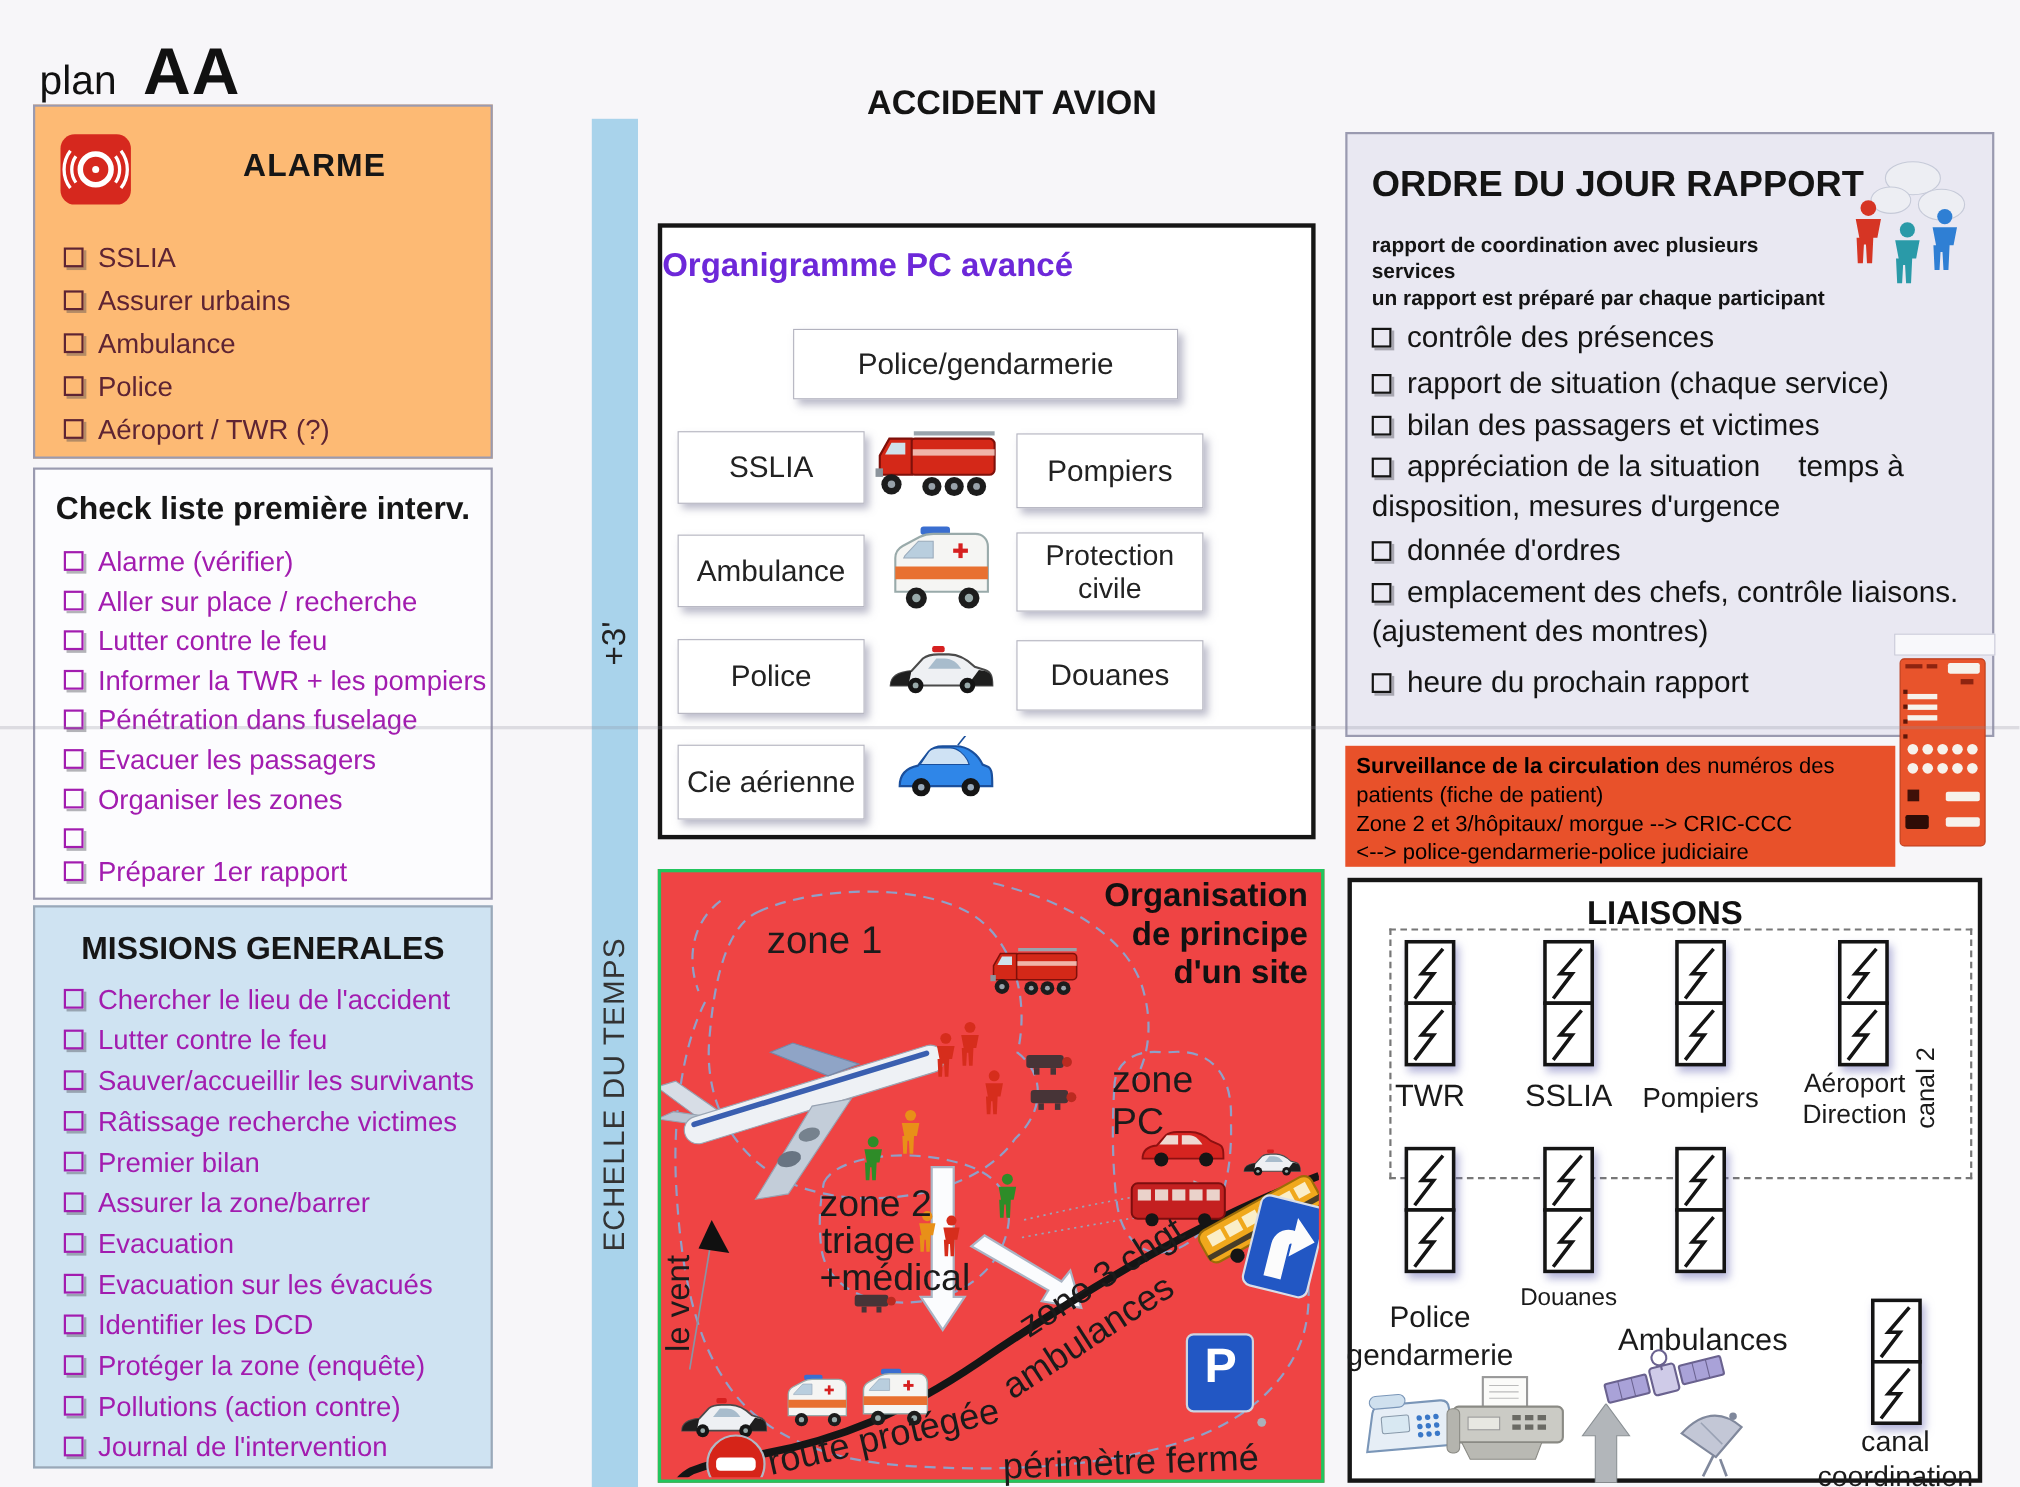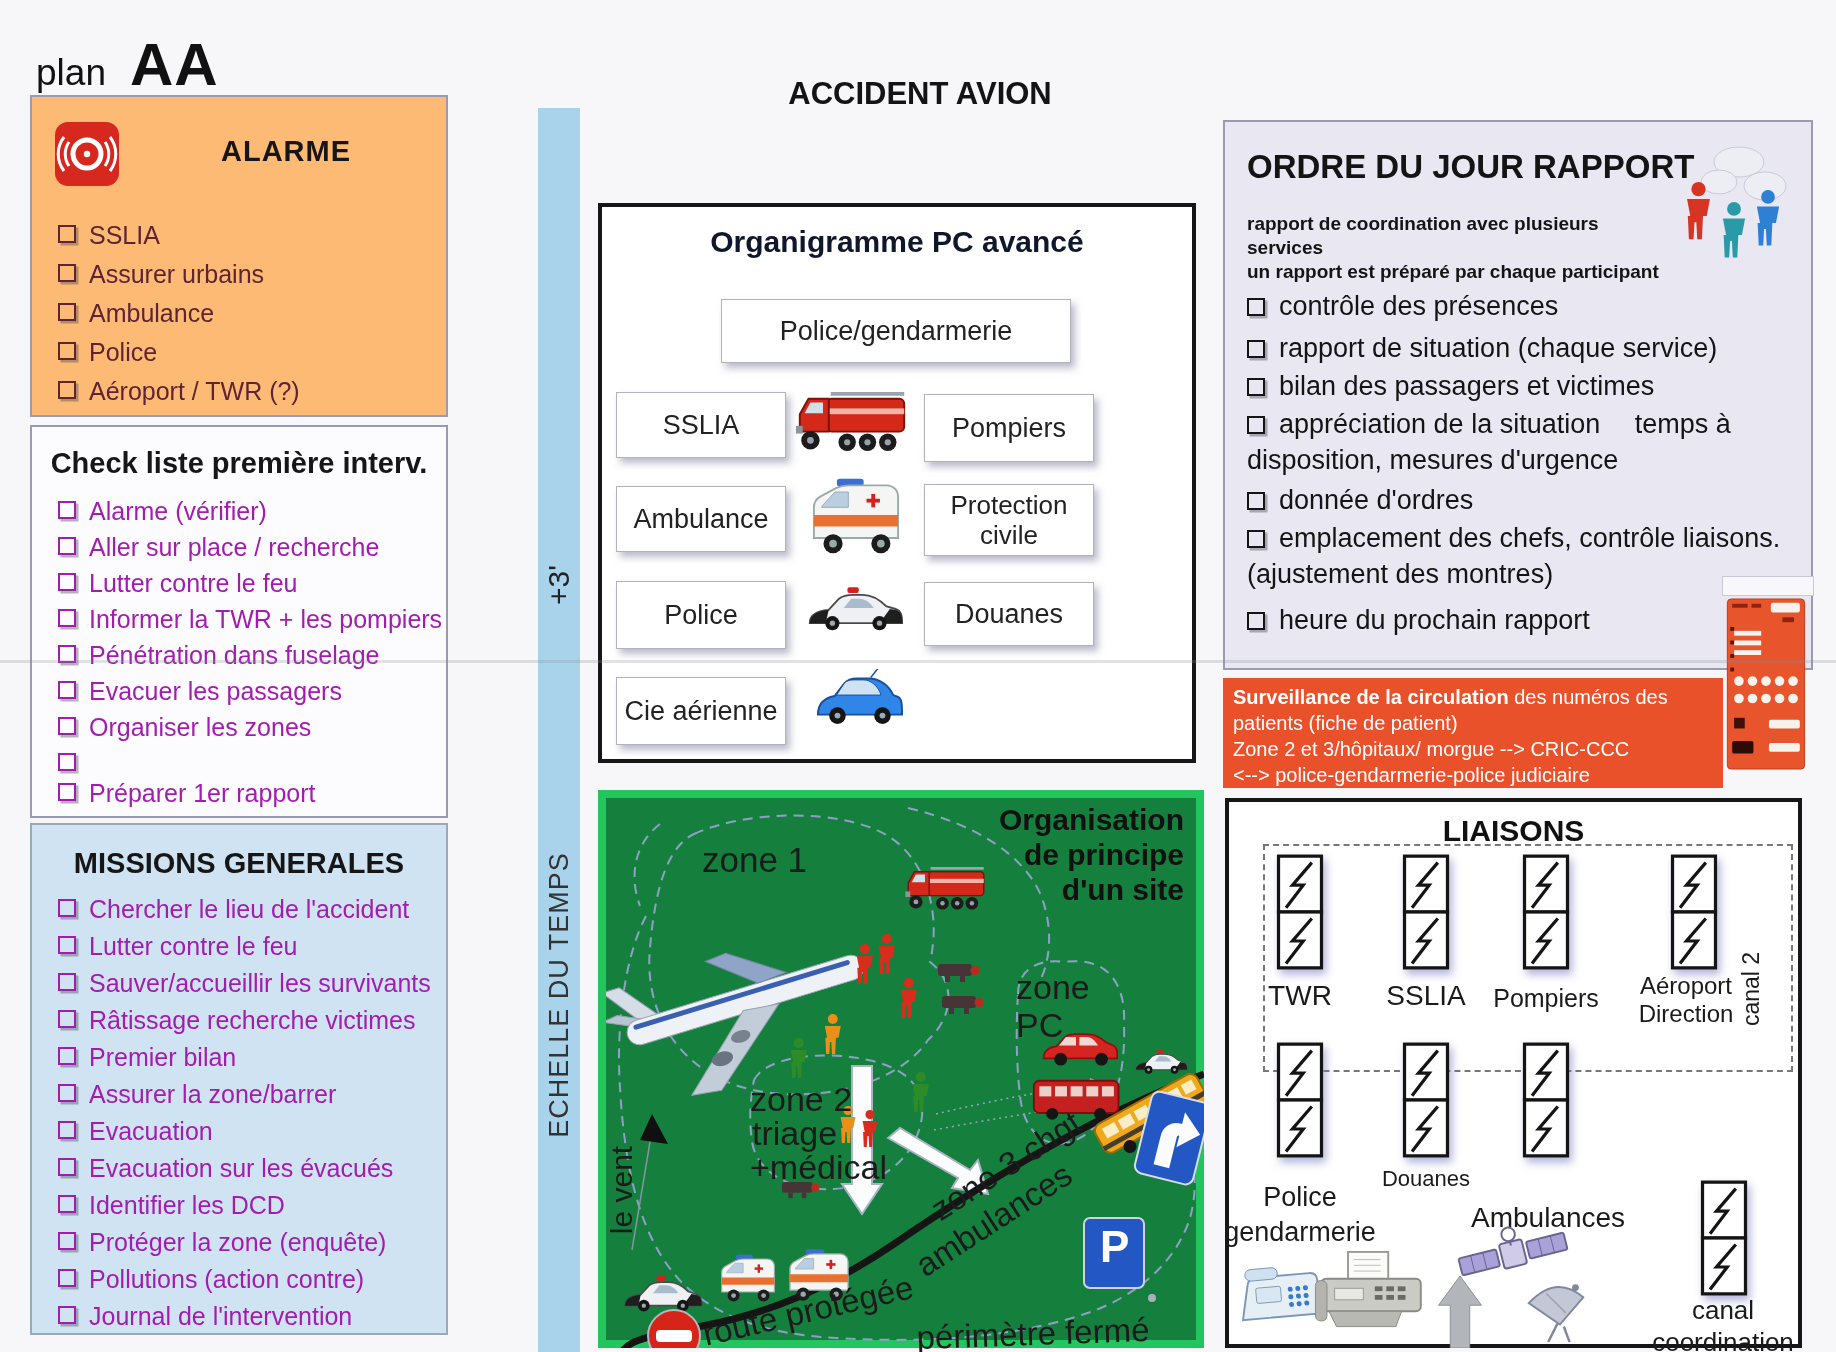--- a/index.html
+++ b/index.html
@@ -20,35 +20,35 @@
   .dark{color:#a21caf}
   
   .timebar{left:538px;top:108px;width:42px;height:1244px;background:#a9d3eb}
   .vrot{position:absolute;white-space:nowrap;transform:translate(-50%,-50%) rotate(-90deg)}
   
   .ctitle{left:640px;top:76px;width:560px;text-align:center;font-weight:bold;font-size:31px;line-height:36px;color:#141414}
   
   .p-org{left:598px;top:203px;width:598px;height:560px;background:#fff;border:4px solid #161616}
   .obox{position:absolute;background:#fff;border:1px solid #b2b2be;box-shadow:4px 5px 7px rgba(120,120,150,.5);
         display:flex;align-items:center;justify-content:center;font-size:27px;color:#222;text-align:center;line-height:30px}
-  .orgtitle{position:absolute;top:18px;left:0;width:100%;text-align:center;font-weight:bold;font-size:30px;color:#0f172a}
-  
-  .p-site{left:598px;top:790px;width:606px;height:558px;background:#15803d;border:8px solid #22c55e}
+  .orgtitle{position:absolute;top:18px;left:0;width:100%;text-align:left;font-weight:bold;font-size:30px;color:#6d28d9}
+  
+  .p-site{left:598px;top:790px;width:606px;height:558px;background:#ef4444;border:3px solid #22c55e}
   .slabel{position:absolute;font-size:34px;color:#1b1b1b;white-space:nowrap}
   .site-caption{position:absolute;right:12px;top:4px;text-align:right;font-weight:bold;font-size:30px;line-height:35px;color:#111}
   .rot{transform:translate(-50%,-50%)}
   
   .p-ordre{left:1223px;top:120px;width:590px;height:550px;background:#e9e8f2;border:2px solid #9a9ab0}
   .ordre-title{position:absolute;left:22px;top:26px;font-size:33px;font-weight:bold;color:#141414}
   .ordre-note{position:absolute;left:22px;top:90px;width:430px;font-size:19px;font-weight:bold;line-height:24px;color:#141414}
   .oitem{position:absolute;left:22px;width:556px;font-size:27px;line-height:36px;color:#141414}
   .cbi{display:inline-block;width:14px;height:14px;border:2.5px solid #141414;
        box-shadow:2.5px 2.5px 0 rgba(70,70,80,.4);margin-right:14px;transform:translateY(1px)}
   
-  .p-surv{left:1223px;top:678px;width:500px;height:110px;background:#e8512a;padding:6px 10px;color:#ffffff;
+  .p-surv{left:1223px;top:678px;width:500px;height:110px;background:#e8512a;padding:6px 10px;color:#000000;
           font-size:20px;line-height:26px}
   .p-surv b{font-weight:bold}
   
   .devstrip{left:1722px;top:576px;width:92px;height:20px;background:#f8f8fb;border:1px solid #c8c8d8}
   .device{left:1726px;top:598px;width:80px;height:172px}
   
   .p-liais{left:1225px;top:798px;width:577px;height:550px;background:#fff;border:4px solid #161616}
   .liais-title{position:absolute;top:12px;left:0;width:100%;text-align:center;font-weight:bold;font-size:30px;color:#111}
   .dashbox{position:absolute;left:34px;top:42px;width:526px;height:224px;border:2px dashed #777}
   .radio{position:absolute;width:48px;height:116px;filter:drop-shadow(3px 5px 4px rgba(115,115,185,.55))}

